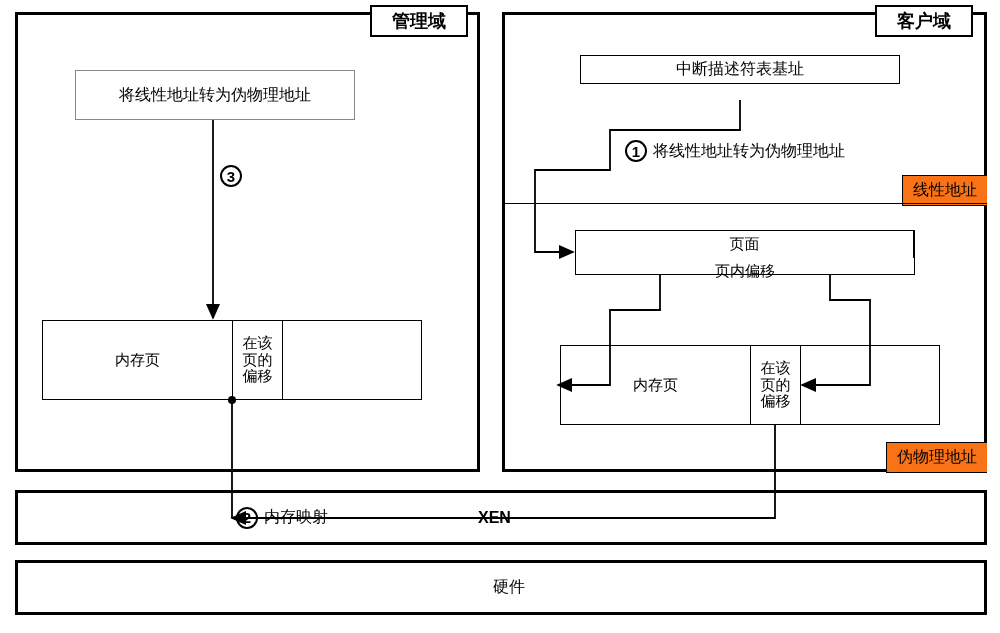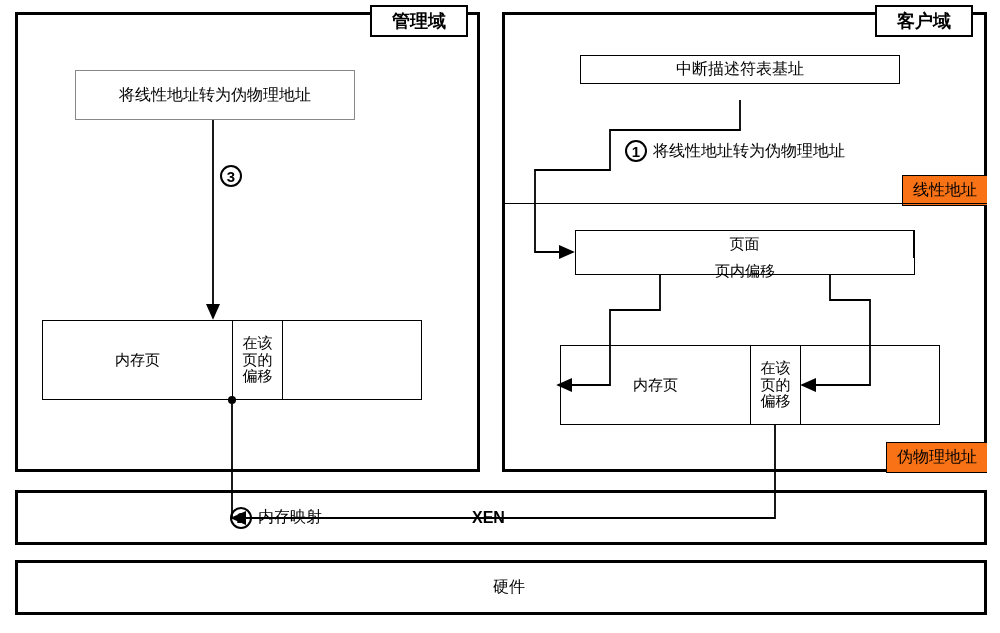--- a/index.html
+++ b/index.html
@@ -70,21 +70,21 @@
     padding: 4px 10px;
     font-size: 16px;
     background: #f97316;
   }
   .bottom-bar {
     position: absolute;
     border: 3px solid #000;
     display: flex;
     align-items: center;
     font-size: 16px;
-    padding-left: 12px;
+    padding-left: 18px;
     background: #fff;
   }
   .inner-box-split {
     position: absolute;
     display: flex;
     border: 1.5px solid #000;
   }
   .inner-box-split > div {
     border-right: 1.5px solid #000;
     display: flex;

